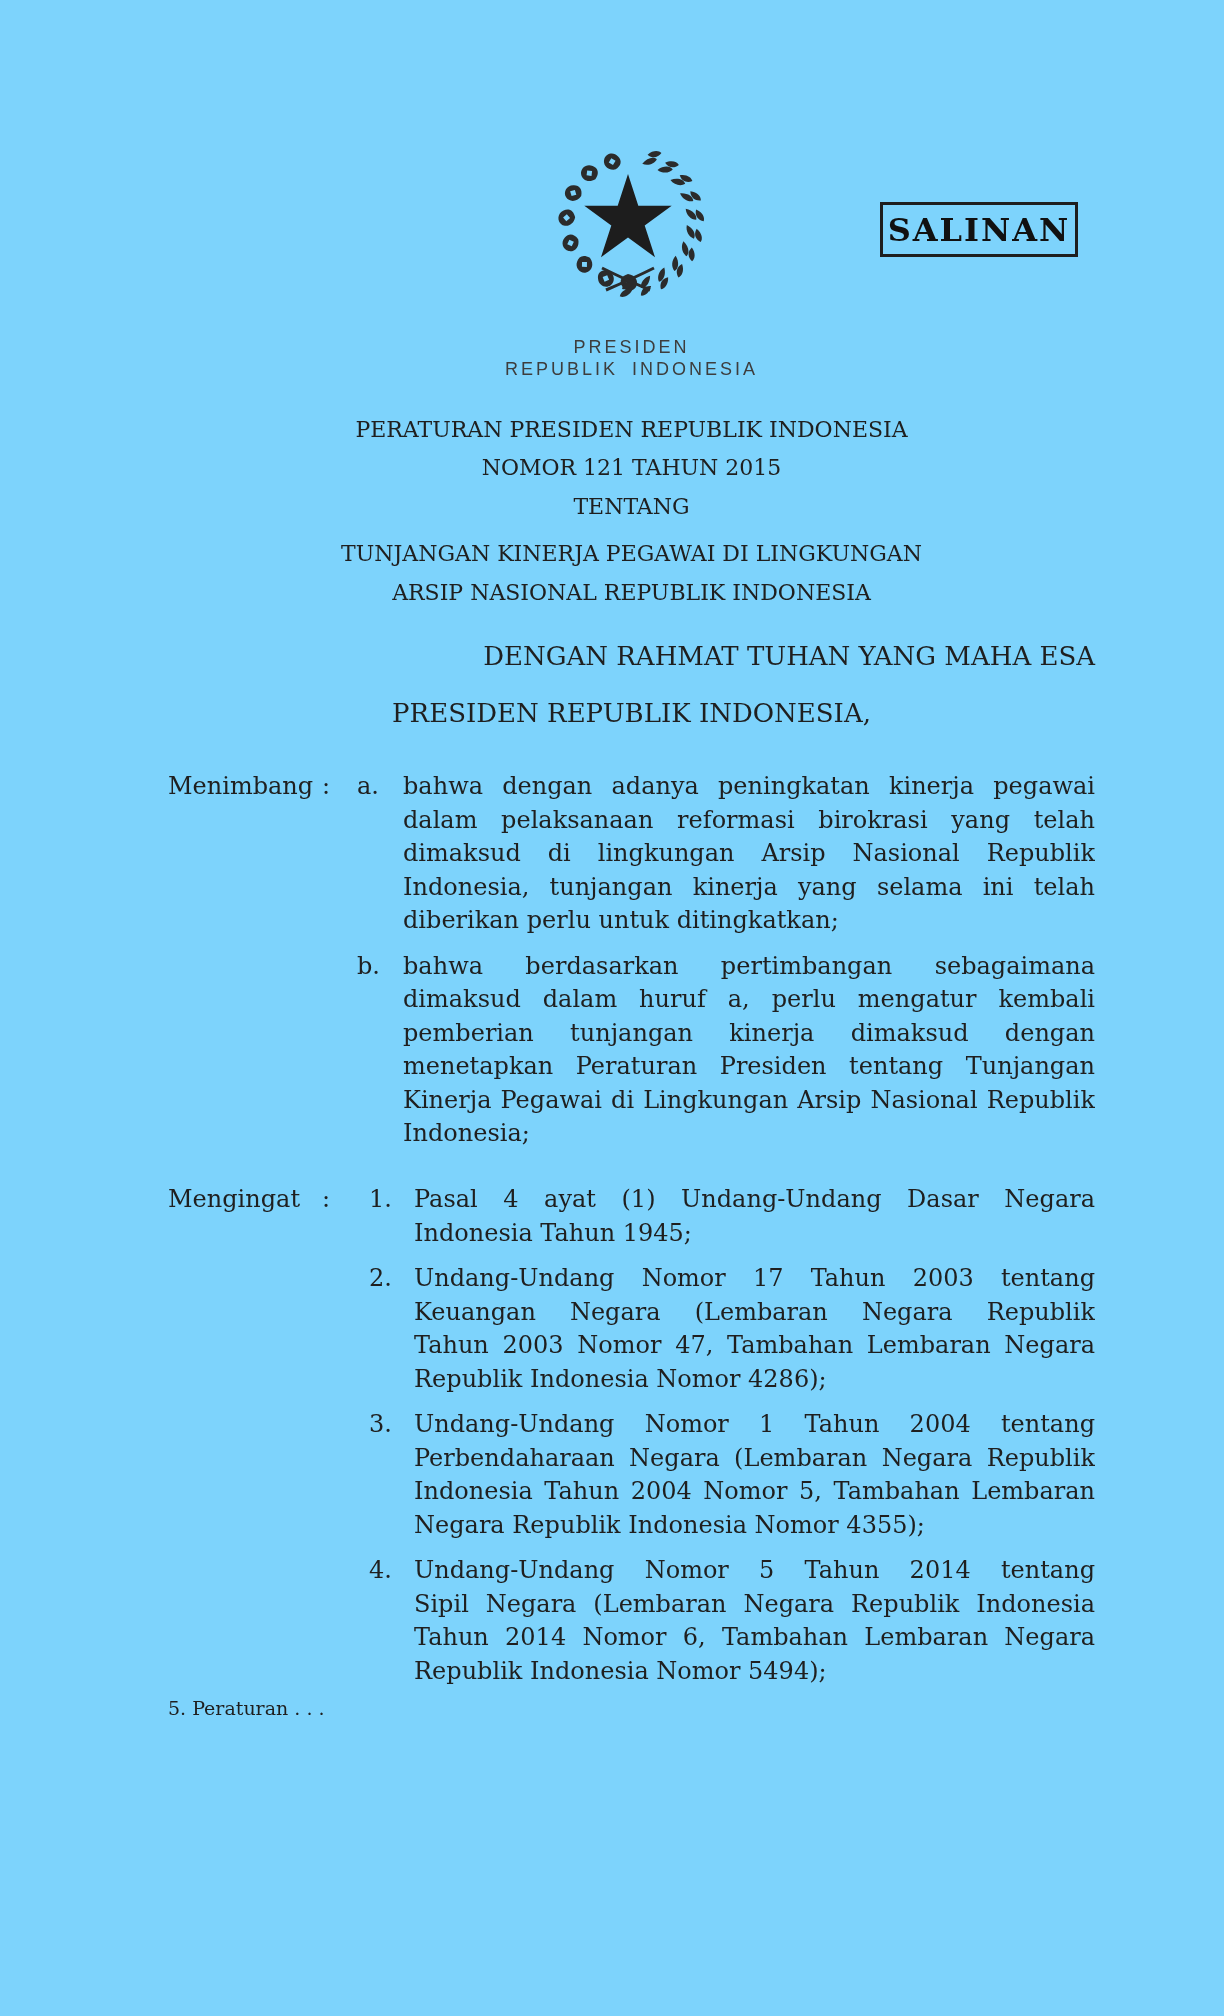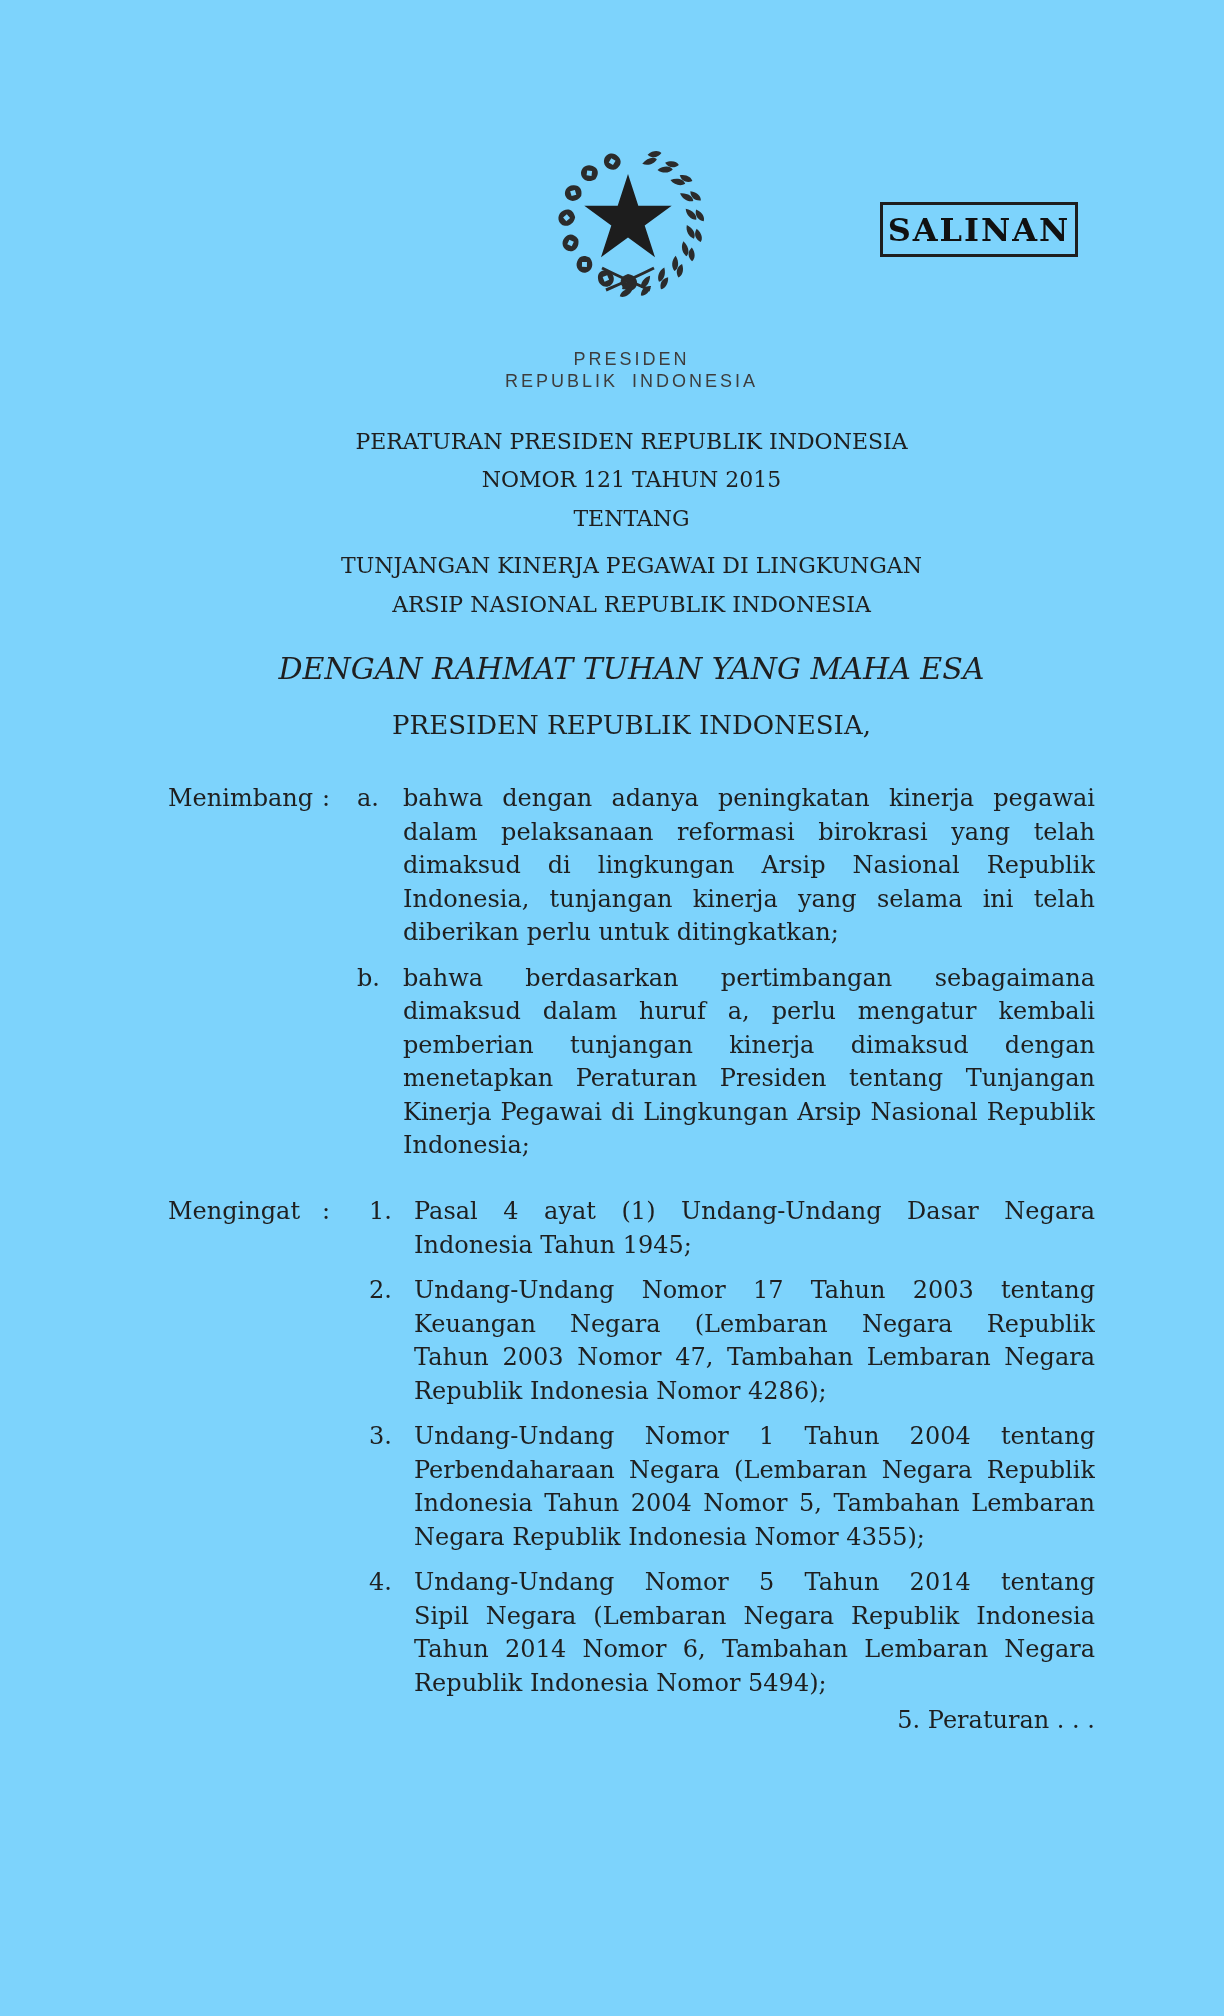--- a/index.html
+++ b/index.html
@@ -1,21 +1,21 @@
 <!DOCTYPE html>
 <html><head>
 <meta charset="utf-8">
 <style>
   html,body{margin:0;padding:0;background:#888;}
   .page{
     position:relative;width:1224px;height:2016px;background:#7dd3fc;
     font-family:"DejaVu Serif","Liberation Serif",serif;color:#1f1f1f;
     overflow:hidden;margin:0 auto;
   }
-  .wrapper{position:absolute;left:168px;top:12px;width:927px;height:1677px;}
+  .wrapper{position:absolute;left:168px;top:0;width:927px;height:1677px;}
 
   
   .emblem{position:absolute;left:548px;top:150px;width:160px;height:150px;}
 
   
   .stamp{
     position:absolute;left:880px;top:202px;width:198px;height:55px;
     border:3px solid #1e1e1e;box-sizing:border-box;
     display:flex;align-items:center;justify-content:center;
     font-weight:700;font-size:32px;letter-spacing:2px;color:#111;
@@ -26,21 +26,21 @@
     position:absolute;left:0;top:337px;width:100%;text-align:center;
     font-family:"Liberation Sans","DejaVu Sans",sans-serif;
     font-size:18px;line-height:21.5px;letter-spacing:3px;word-spacing:6px;color:#3d3d3d;
   }
 
   
   .title-block{position:absolute;left:0;top:411px;width:100%;text-align:center;font-size:22px;}
   .title-block p{margin:0;line-height:38.4px;}
   .title-part2{margin-top:9px !important;}
 
-  .invocation{position:absolute;left:0;top:640px;width:100%;text-align:center;font-size:30px;line-height:33px;font-style:italic;}
+  .invocation{position:absolute;left:0;top:640px;width:100%;text-align:right;font-size:26px;line-height:33px;}
   .authority{position:absolute;left:0;top:697px;width:100%;text-align:center;font-size:26px;line-height:33px;}
 
   
   .section{position:absolute;left:0;width:927px;display:grid;grid-template-columns:152px 37px 1fr;font-size:24px;}
   #considering{top:770px;}
   #legal-basis{top:1183px;}
   .sec-label{line-height:33.5px;}
   .sec-colon{line-height:33.5px;padding-left:2px;}
   .items{min-width:0;}
   .item{display:flex;}
@@ -49,21 +49,21 @@
   #legal-basis .marker{width:57px;padding-left:12px;box-sizing:border-box;}
   .lines{flex:1;min-width:0;}
   .jline{
     height:33.5px;line-height:33.5px;overflow:hidden;text-align:justify;
   }
   .jline::after{content:"";display:inline-block;width:100%;height:0;vertical-align:top;}
   .jline.last{text-align:left;}
   .jline.last::after{content:none;}
 
   
-  .catchword{position:absolute;left:0;top:1692px;width:927px;text-align:right;font-size:24px;line-height:33.5px;}
+  .catchword{position:absolute;left:0;top:1692px;width:927px;text-align:left;font-size:19px;line-height:33.5px;}
 </style>
 </head>
 <body>
 
 <div class="page">
 
   <svg class="emblem" viewBox="0 0 160 150" aria-hidden="true">
     <defs>
       <path id="leafL" d="M0,7 C-8,6 -11,-1 -8,-6 C-5,-11 3,-11 6,-5 C9,0 7,5 0,7 Z M-1,2 L-4.5,-1.5 L-1,-5 L2.5,-1.5 Z" fill-rule="evenodd"></path>
       <path id="grainR" d="M0,1 C3,-6 9,-9 13,-7 C12,-2 6,2 0,1 Z M3,-9 C7,-15 13,-16 16,-14 C14,-9 9,-6 3,-9 Z"></path>

